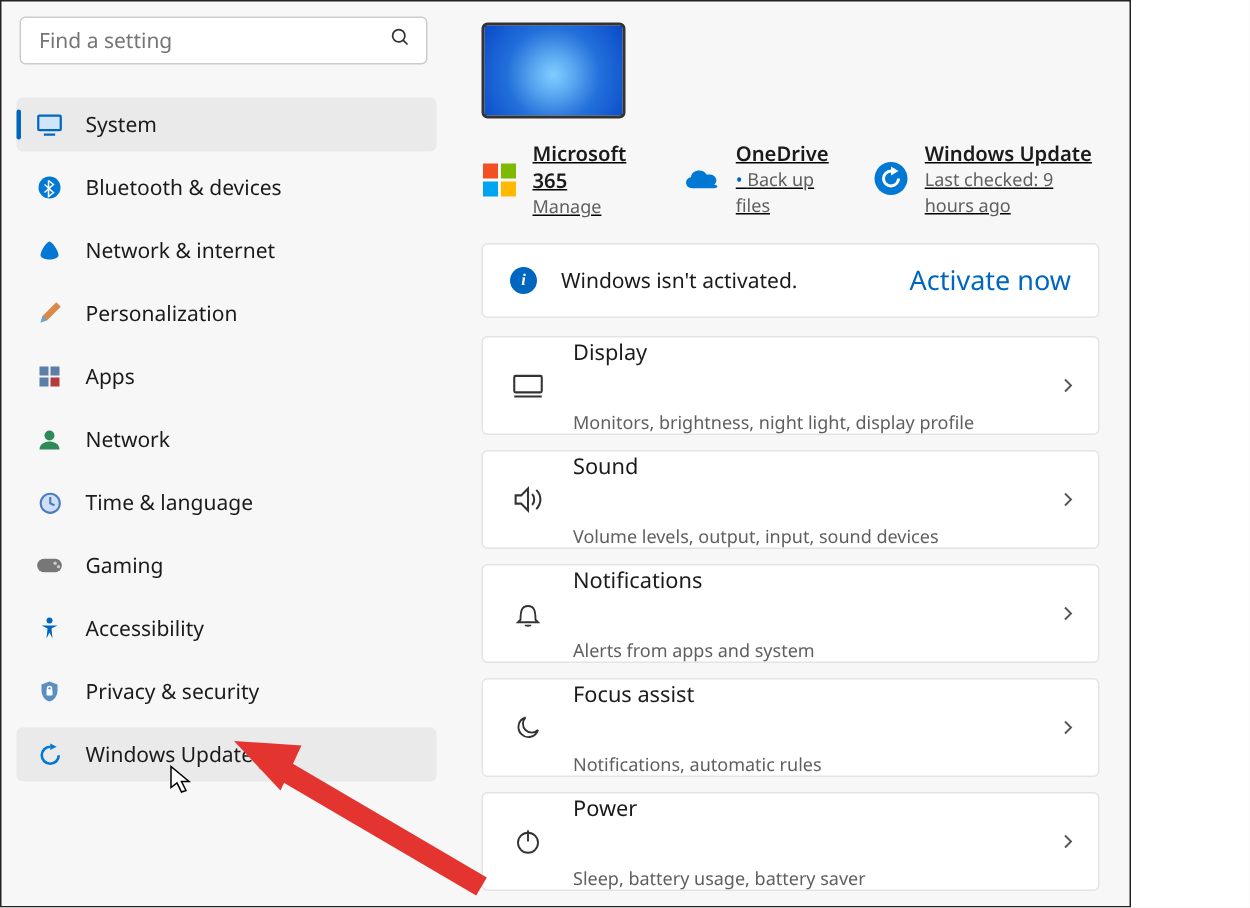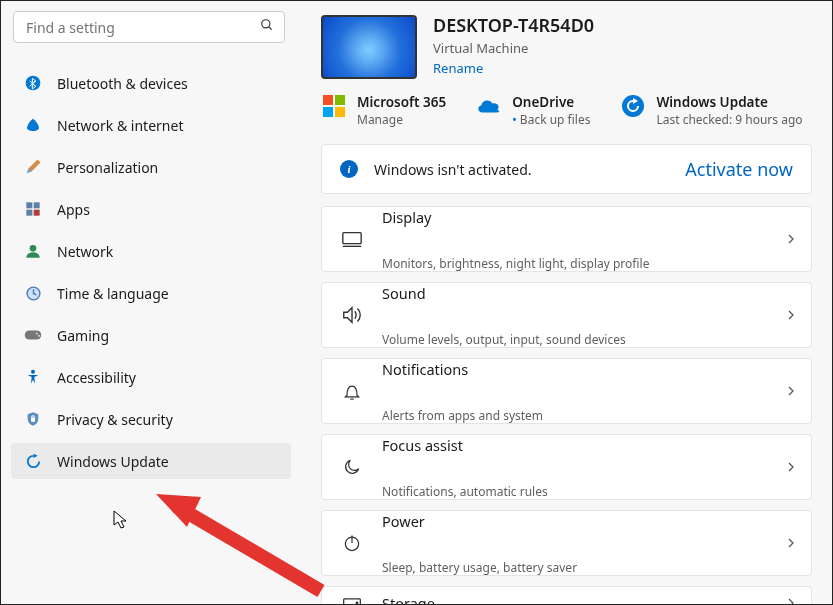--- a/index.html
+++ b/index.html
@@ -7,21 +7,21 @@
     --panel: #ffffff;
     --border: #e4e4e4;
     --text: #1b1b1b;
     --sub: #5f5f5f;
     --blue: #0067c0;
     --hover: #eaeaea;
   }
   * { box-sizing: border-box; font-family: "Segoe UI", system-ui, Arial, sans-serif; }
   html,body { margin:0; padding:0; }
   .window {
-    width: 833px; height: 605px;
+    width: 754px; height: 605px;
     background: var(--bg);
     border: 1px solid #222;
     position: relative;
     overflow: hidden;
     display: flex;
   }
   
   .sidebar {
     width: 300px;
     padding: 10px 10px 0 10px;
@@ -87,21 +87,21 @@
     background: radial-gradient(circle at 50% 55%, rgba(255,255,255,.35), transparent 55%);
   }
   .header-text { display:flex; flex-direction:column; }
   .header-text h1 { margin:0; font-size:18px; font-weight:600; color:var(--text); line-height:1.2; }
   .header-text .sub { font-size:13px; color:var(--sub); margin-top:2px; }
   .header-text .link { font-size:13px; color:var(--blue); margin-top:2px; }
   .services {
     display:flex; gap:30px; margin-bottom:16px;
     align-items:flex-start;
   }
-  .service { display:flex; gap:10px; align-items:flex-start; }
+  .service { display:flex; gap:10px; align-items:center;text-decoration:underline; }
   .service .s-icon { width:26px; height:26px; display:flex; align-items:center; justify-content:center;}
   .service .s-text { display:flex; flex-direction:column; }
   .service .s-title { font-size:13.5px; font-weight:600; color:var(--text); }
   .service .s-sub { font-size:12px; color:var(--sub); }
   .service .s-sub.bullet::before { content:"• "; color:var(--blue); }
 
   .banner {
     background:#fff;
     border:1px solid var(--border);
     border-radius:4px;
@@ -156,20 +156,29 @@
       <span class="mag">
         <svg width="14" height="14" viewBox="0 0 24 24" fill="none" stroke="#333" stroke-width="2">
             <circle cx="10" cy="10" r="7"></circle>
             <line x1="20" y1="20" x2="15" y2="15"></line>
           </svg>
       </span>
     </div>
 
     <div class="nav">
 
+      <div class="nav-item selected">
+        <span class="nav-icon">
+          <svg width="18" height="18" viewBox="0 0 24 24" fill="none" stroke="#0067c0" stroke-width="2">
+              <rect x="2" y="4" width="20" height="13" rx="1" fill="#cfe5fa"></rect>
+              <line x1="7" y1="21" x2="17" y2="21"></line>
+            </svg>
+        </span>
+        <span>System</span>
+      </div>
 
       <div class="nav-item">
         <span class="nav-icon">
           <svg width="16" height="16" viewBox="0 0 24 24">
               <circle cx="12" cy="12" r="11" fill="#0078d4"></circle>
               <path d="M11 5 L16 9 L11 13 L16 17 L11 21 V5 M7 9 L16 17 M7 17 L16 9" stroke="#fff" stroke-width="1.5" fill="none"></path>
             </svg>
         </span>
         <span>Bluetooth &amp; devices</span>
       </div>
@@ -269,25 +278,20 @@
         <span>Windows Update</span>
       </div>
 
     </div>
   </div>
 
   <div class="main">
 
     <div class="header">
       <div class="wallpaper"></div>
-      <div class="header-text">
-        <h1>DESKTOP-T4R54D0</h1>
-        <span class="sub">Virtual Machine</span>
-        <span class="link">Rename</span>
-      </div>
     </div>
 
     <div class="services">
       <div class="service">
         <span class="s-icon">
           <svg width="24" height="24" viewBox="0 0 24 24">
               <rect x="1" y="1" width="10" height="10" fill="#f25022"></rect>
               <rect x="13" y="1" width="10" height="10" fill="#7fba00"></rect>
               <rect x="1" y="13" width="10" height="10" fill="#00a4ef"></rect>
               <rect x="13" y="13" width="10" height="10" fill="#ffb900"></rect>

